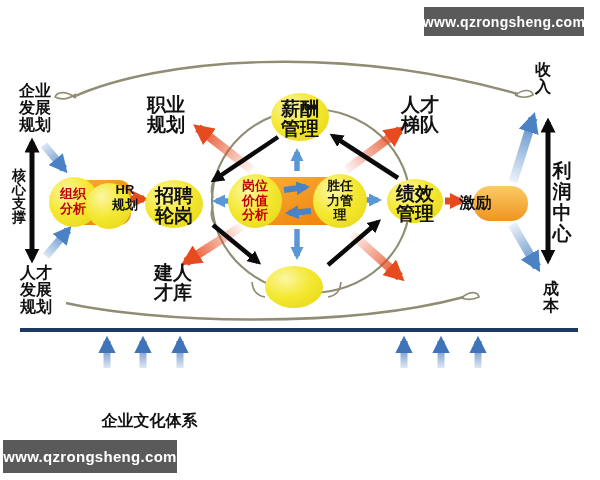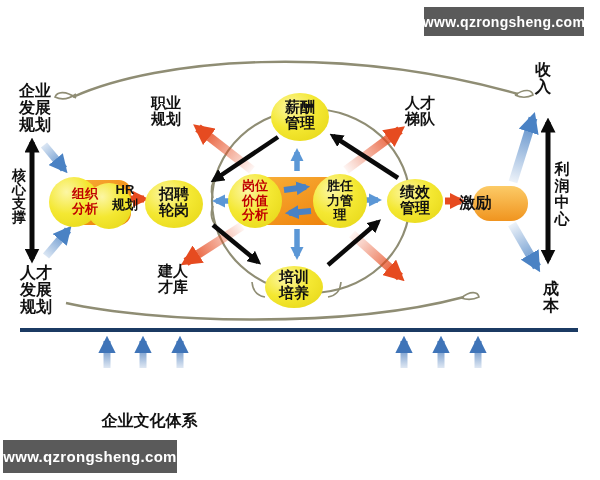--- a/index.html
+++ b/index.html
@@ -2,21 +2,21 @@
 <html><head>
 <meta charset="utf-8">
 <style>
   html,body{margin:0;padding:0;background:#fff;}
   .stage{position:relative;width:600px;height:480px;background:#ffffff;overflow:hidden;
          font-family:"Liberation Sans","DejaVu Sans",sans-serif;}
   .layer{position:absolute;left:0;top:0;width:600px;height:480px;}
   .lbl{position:absolute;font-weight:bold;color:#111;text-align:center;
        white-space:pre-line;line-height:1.06;}
   .sz16{font-size:16px;}
-  .sz15{font-size:15px;}
+  .sz15{font-size:19px;}
   .sz14{font-size:14px;line-height:1.0;}
   .sz13{font-size:13px;line-height:1.12;}
   .red{color:#c00000;}
   .banner{position:absolute;background:#5a5a5a;color:#fff;display:flex;
           align-items:center;justify-content:center;font-weight:bold;
           letter-spacing:.3px;}
   .banner.top{left:424px;top:7px;width:160px;height:29px;font-size:14px;}
   .banner.bot{left:3px;top:440px;width:174px;height:33px;font-size:15px;}
 </style>
 </head>
@@ -184,33 +184,31 @@
 
   <div class="lbl sz16" style="left:530px;top:62px;width:26px;">收
 入</div>
   <div class="lbl sz15" style="left:551px;top:161px;width:22px;line-height:1.1;">利
 润
 中
 心</div>
   <div class="lbl sz16" style="left:538px;top:281px;width:26px;">成
 本</div>
 
-  <div class="lbl sz13 red" style="left:50px;top:187px;width:46px;padding-left:12px;">组织
+  <div class="lbl sz13 red" style="left:50px;top:187px;width:46px;">组织
 分析</div>
   <div class="lbl sz13" style="left:86px;top:183px;width:46px;margin-left:16px;">HR
 规划</div>
 
   <div class="lbl sz15" style="left:270px;top:99px;width:60px;">薪酬
 管理</div>
   <div class="lbl sz15" style="left:144px;top:186px;width:60px;">招聘
 轮岗</div>
   <div class="lbl sz15" style="left:385px;top:184px;width:60px;">绩效
 管理</div>
-  <div class="lbl sz15" style="left:264px;top:269px;width:60px;">培训
-培养</div>
   <div class="lbl sz16" style="left:457px;top:195px;width:37px;">激励</div>
 
   <div class="lbl sz13 red" style="left:229px;top:179px;width:52px;">岗位
 价值
 分析</div>
   <div class="lbl sz13" style="left:314px;top:179px;width:52px;">胜任
 力管
 理</div>
 
   <div class="lbl sz15" style="left:144px;top:95px;width:44px;">职业

